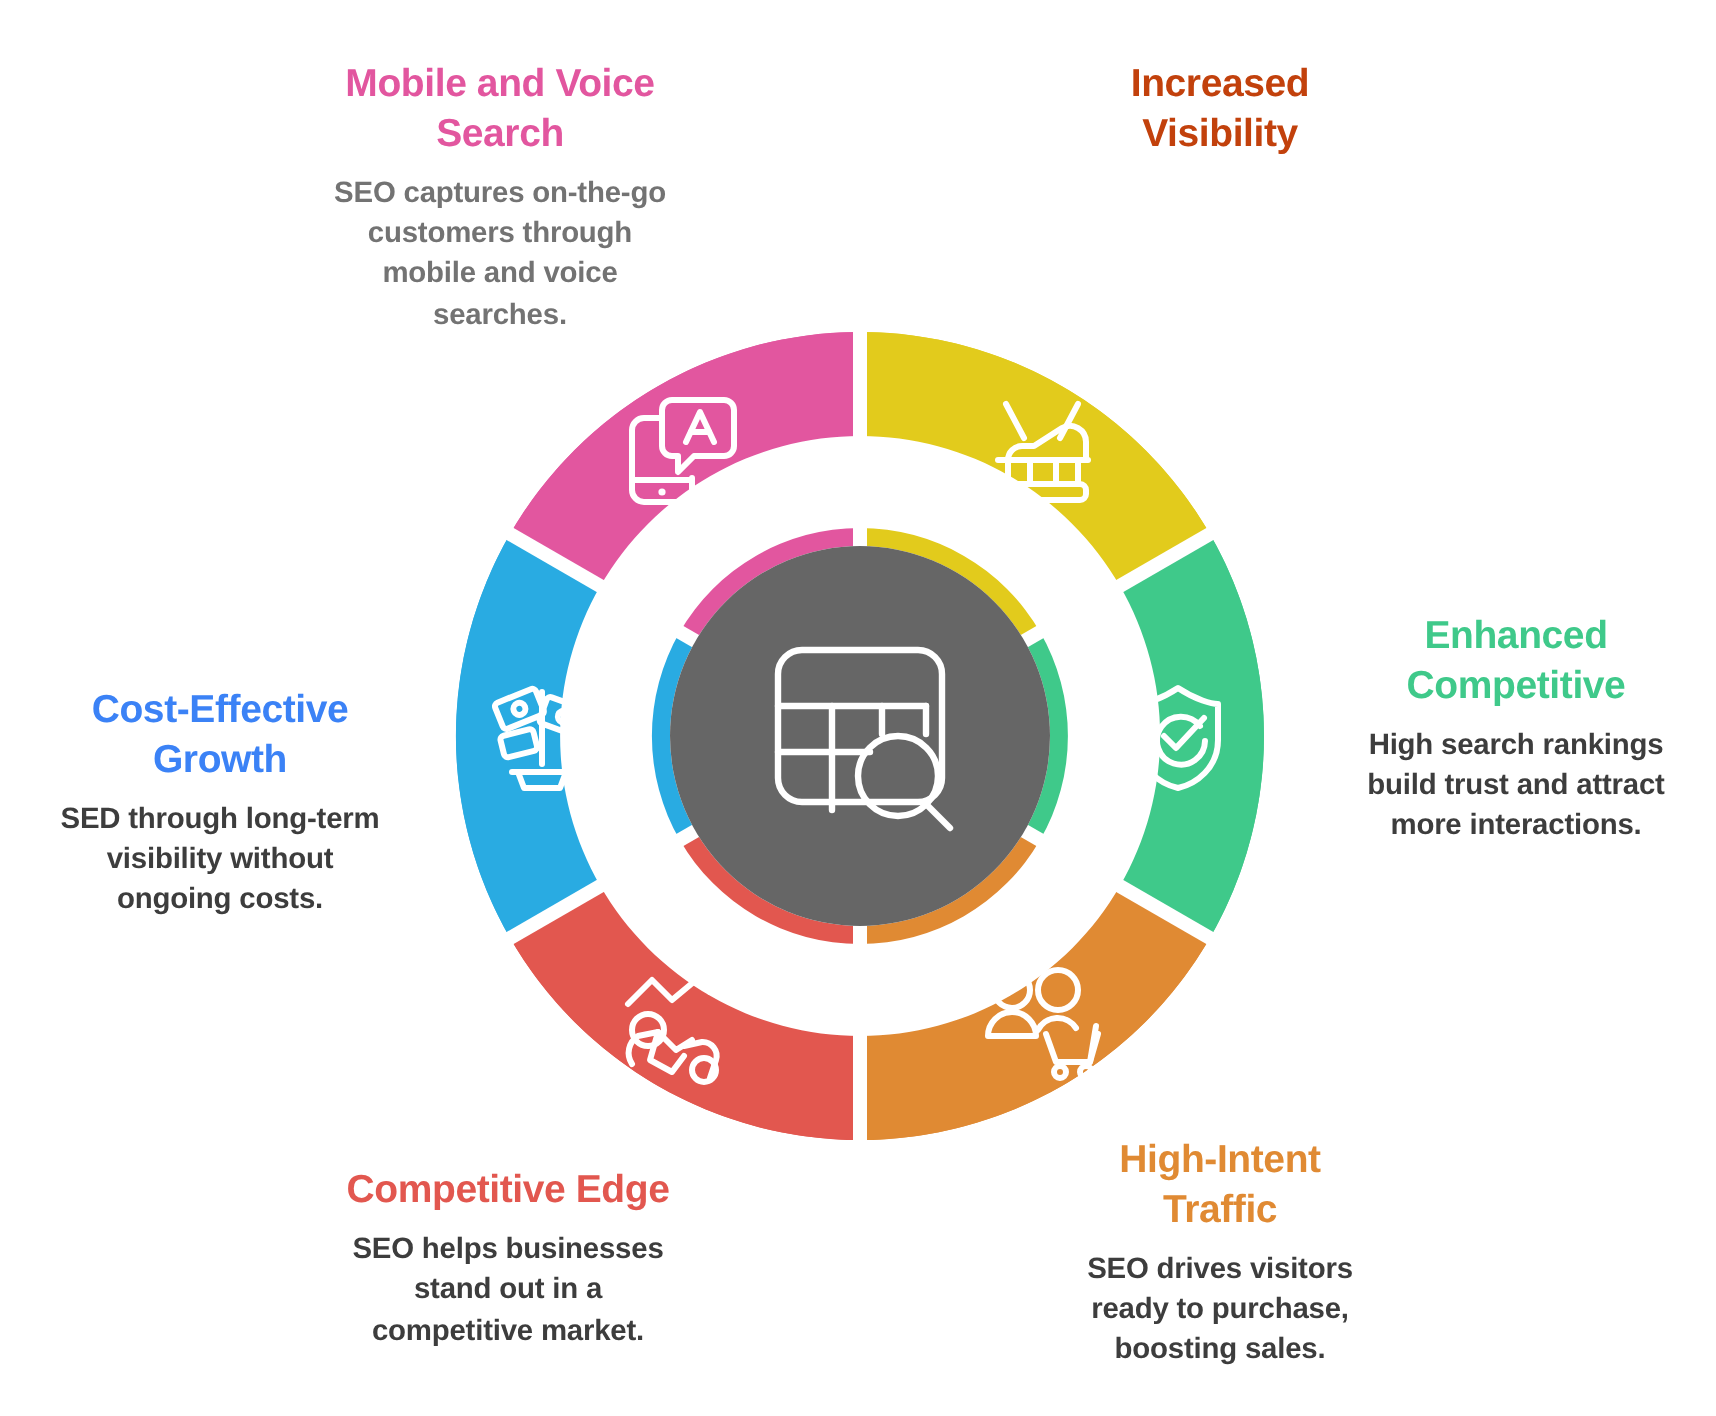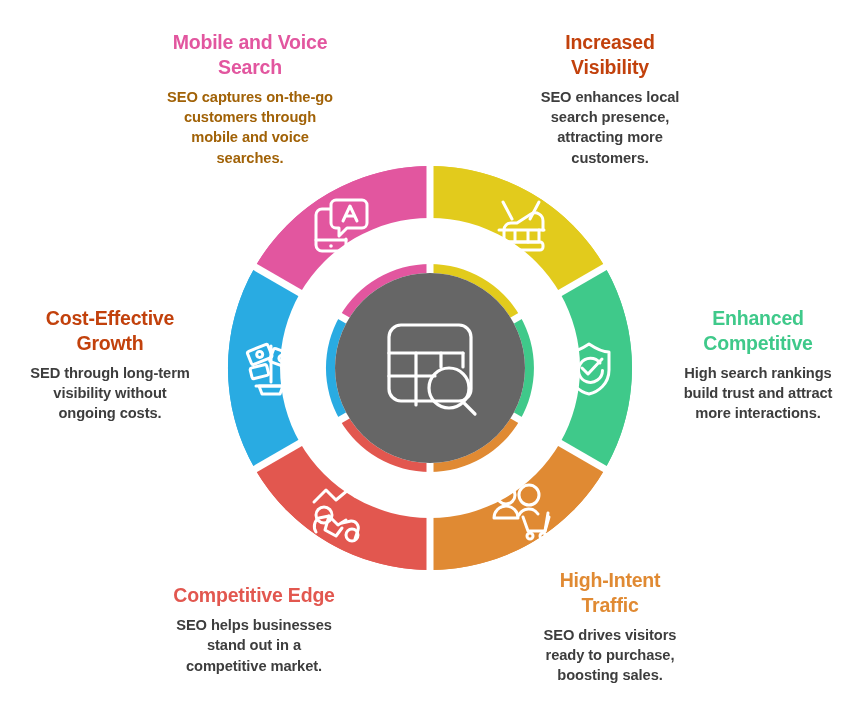--- a/index.html
+++ b/index.html
@@ -211,33 +211,29 @@
         <polyline points="31,22 38,7 45,22"></polyline>
         <line x1="33.5" y1="17" x2="42.5" y2="17"></line>
       </g>
 
     </svg>
   </div>
 
   <div class="callout" id="callout-mobile">
     <div class="c-title" style="color: rgb(226, 86, 159);">Mobile and Voice
 Search</div>
-    <div class="c-desc" style="color: #a16207;">SEO captures on-the-go
+    <div class="c-desc" style="color: #737373;">SEO captures on-the-go
 customers through
 mobile and voice
 searches.</div>
   </div>
 
   <div class="callout" id="callout-visibility">
     <div class="c-title" style="color: #c2410c;">Increased
 Visibility</div>
-    <div class="c-desc" style="color: rgb(61, 61, 61);">SEO enhances local
-search presence,
-attracting more
-customers.</div>
   </div>
 
   <div class="callout" id="callout-credibility">
     <div class="c-title" style="color: rgb(63, 201, 138);">Enhanced
 Competitive</div>
     <div class="c-desc" style="color: rgb(61, 61, 61);">High search rankings
 build trust and attract
 more interactions.</div>
   </div>
 
@@ -250,20 +246,20 @@
 
   <div class="callout" id="callout-traffic">
     <div class="c-title" style="color: rgb(224, 138, 51);">High-Intent
 Traffic</div>
     <div class="c-desc" style="color: rgb(61, 61, 61);">SEO drives visitors
 ready to purchase,
 boosting sales.</div>
   </div>
 
   <div class="callout" id="callout-cost">
-    <div class="c-title" style="color: #c2410c;">Cost-Effective
+    <div class="c-title" style="color: #3b82f6; margin-top: 37px;">Cost-Effective
 Growth</div>
     <div class="c-desc" style="color: rgb(61, 61, 61);">SED through long-term
 visibility without
 ongoing costs.</div>
   </div>
 
 </div>
 
 </body></html>

